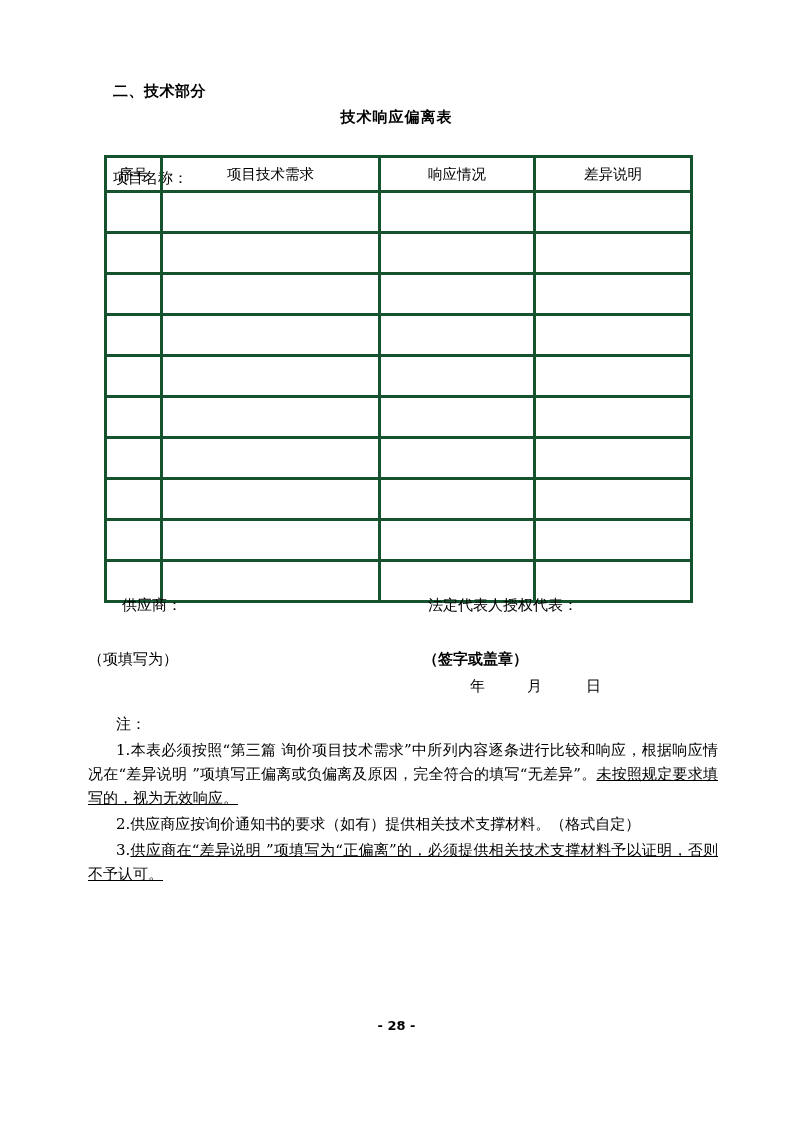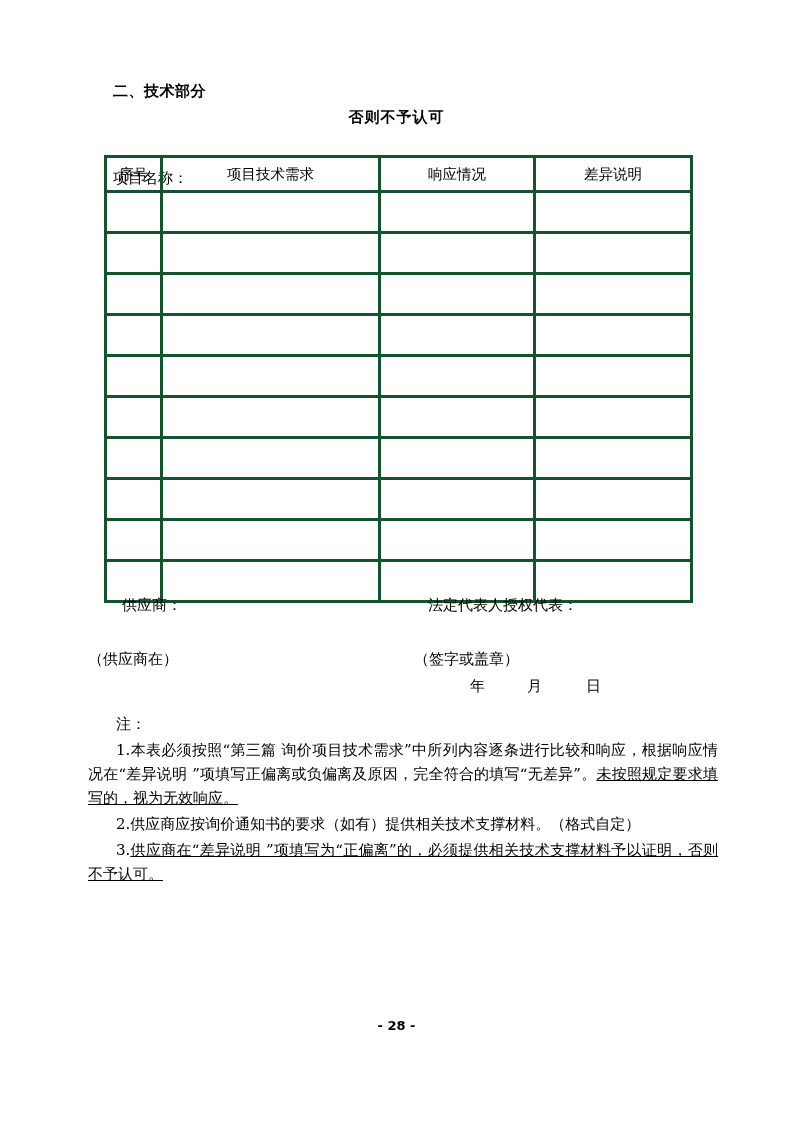--- a/index.html
+++ b/index.html
@@ -88,21 +88,21 @@
 
   .seal-line {
     position: absolute;
     top: 650px;
     left: 0;
     width: 793px;
     font-size: 15px;
     font-family: "DejaVu Serif", "Liberation Serif", serif;
   }
   .seal-line .left { position: absolute; left: 88px; }
-  .seal-line .right { position: absolute; left: 414px; }
+  .seal-line .right { position: absolute; left: 423px; font-weight: bold; }
 
   .date-line {
     position: absolute;
     top: 677px;
     left: 470px;
     font-size: 15px;
     font-family: "DejaVu Serif", "Liberation Serif", serif;
     letter-spacing: 0;
   }
   .date-line span { display: inline-block; }
@@ -147,21 +147,21 @@
     font-family: "DejaVu Sans", "Liberation Sans", sans-serif;
   }
 </style>
 </head>
 <body>
 
 <div class="page">
 
   <div class="section-heading">二、技术部分</div>
 
-  <div class="doc-title">否则不予认可</div>
+  <div class="doc-title">技术响应偏离表</div>
 
   <div class="project-name">项目名称：</div>
 
   <table class="deviation">
     <colgroup>
       <col class="c1">
         <col class="c2">
         <col class="c3">
         <col class="c4">
     </colgroup>
@@ -236,21 +236,21 @@
       </tr>
     </tbody>
   </table>
 
   <div class="supplier-line">
     <span class="left">供应商：</span>
     <span class="right">法定代表人授权代表：</span>
   </div>
 
   <div class="seal-line">
-    <span class="left">（供应商在）</span>
+    <span class="left">（项填写为）</span>
     <span class="right">（签字或盖章）</span>
   </div>
 
   <div class="date-line">
     <span class="y">年</span><span class="m">月</span><span class="d">日</span>
   </div>
 
   <div class="notes">
     <p class="note-label">注：</p>
     <p class="item indent"><span>1.本表必须按照“第三篇  询价项目技术需求”中所列内容逐条进行比较和响应，根据响应情况在“差异说明 ”项填写正偏离或负偏离及原因，完全符合的填写“无差异”。</span><span class="u">未按照规定要求填写的，视为无效响应。</span></p>

